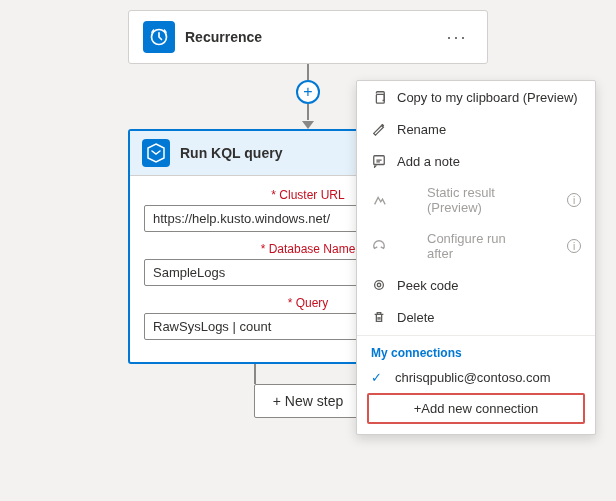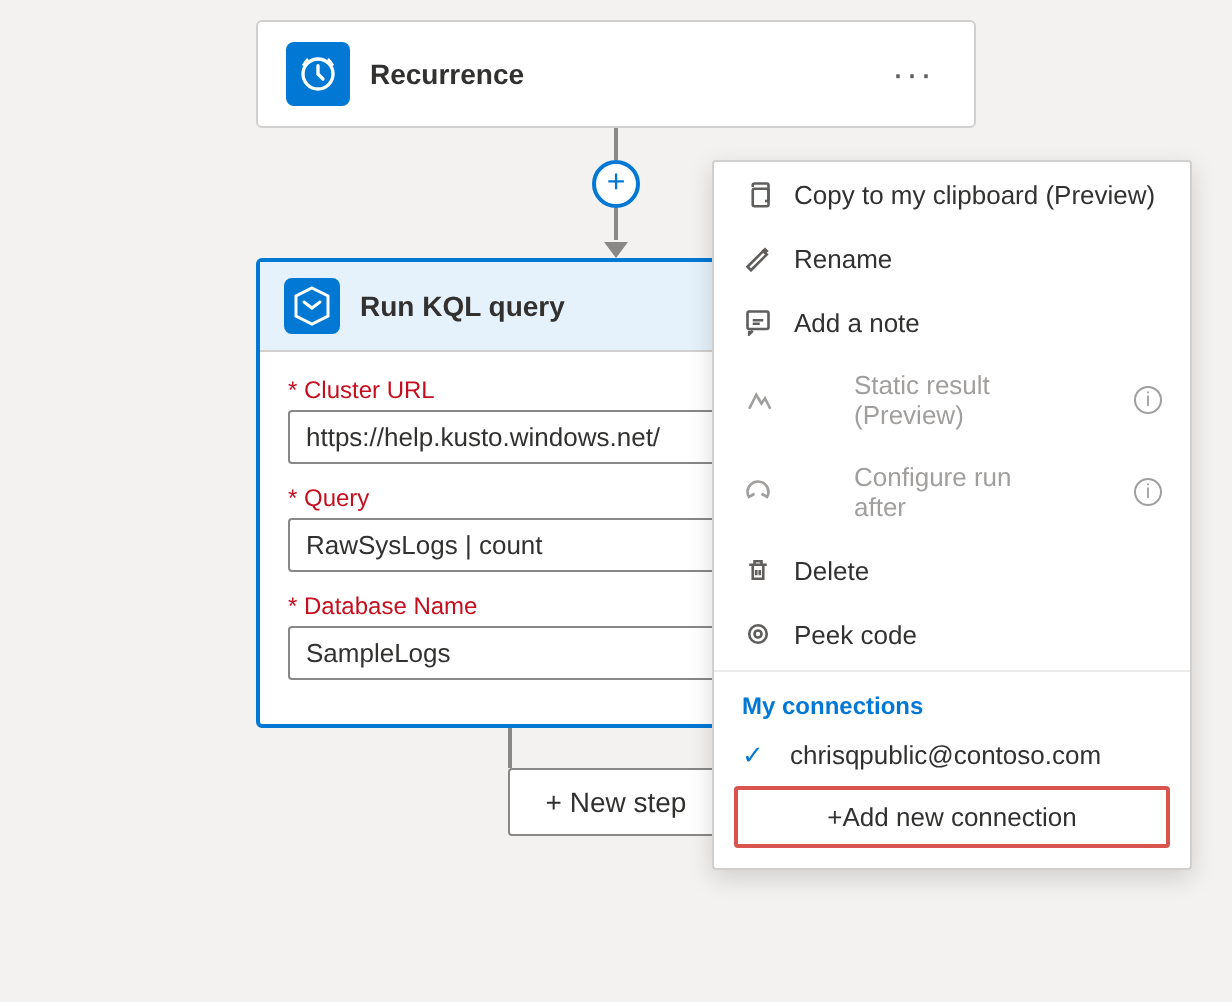--- a/index.html
+++ b/index.html
@@ -154,20 +154,21 @@
 
     .field-group {
       margin-bottom: 10px;
     }
 
     .field-label {
       font-size: 12px;
       color: #c50f1f;
       margin-bottom: 3px;
       font-weight: 500;
+      text-align: center;
     }
 
     .field-input {
       width: 100%;
       border: 1px solid #8a8886;
       border-radius: 2px;
       padding: 5px 8px;
       font-size: 13px;
       color: #323130;
       background: white;
@@ -345,27 +346,27 @@
       </button>
     </div>
     <div class="kql-card-body">
 
       <div class="field-group">
         <div class="field-label">* Cluster URL</div>
         <input class="field-input" type="text" value="https://help.kusto.windows.net/" style="">
       </div>
 
       <div class="field-group">
+        <div class="field-label">* Database Name</div>
+        <input class="field-input" type="text" value="SampleLogs" style="">
+      </div>
+
+      <div class="field-group">
         <div class="field-label">* Query</div>
         <input class="field-input" type="text" value="RawSysLogs | count" style="">
-      </div>
-
-      <div class="field-group">
-        <div class="field-label">* Database Name</div>
-        <input class="field-input" type="text" value="SampleLogs" style="">
       </div>
     </div>
   </div>
 
   <div class="new-step-area">
     <div class="connector-line" style="height:20px;"></div>
     <button class="new-step-btn">+ New step</button>
   </div>
 
   <div class="context-menu">
@@ -419,35 +420,35 @@
           <path d="M2 8c0 1 .3 2 .8 2.8L6 9M14 8c0 1-.3 2-.8 2.8L10 9"></path>
         </svg>
       </span>
       <span>Configure run after</span>
       <span class="info-icon">i</span>
     </div>
 
     <div class="menu-item">
       <span class="menu-icon">
         <svg width="14" height="14" viewBox="0 0 16 16" fill="none" stroke="#605e5c" stroke-width="1.5">
-          <path d="M3 5h10M6 5V3h4v2M5 5v8h6V5"></path>
-          <path d="M7 8v3M9 8v3"></path>
-        </svg>
-      </span>
-      <span>Delete</span>
+          <circle cx="8" cy="8" r="5"></circle>
+          <circle cx="8" cy="8" r="2"></circle>
+        </svg>
+      </span>
+      <span>Peek code</span>
     </div>
 
     <div class="menu-item">
       <span class="menu-icon">
         <svg width="14" height="14" viewBox="0 0 16 16" fill="none" stroke="#605e5c" stroke-width="1.5">
-          <circle cx="8" cy="8" r="5"></circle>
-          <circle cx="8" cy="8" r="2"></circle>
-        </svg>
-      </span>
-      <span>Peek code</span>
+          <path d="M3 5h10M6 5V3h4v2M5 5v8h6V5"></path>
+          <path d="M7 8v3M9 8v3"></path>
+        </svg>
+      </span>
+      <span>Delete</span>
     </div>
 
     <div class="menu-divider"></div>
 
     <div class="my-connections-label">My connections</div>
 
     <div class="connection-item">
       <span class="check-icon">✓</span>
       <span>chrisqpublic@contoso.com</span>
     </div>

